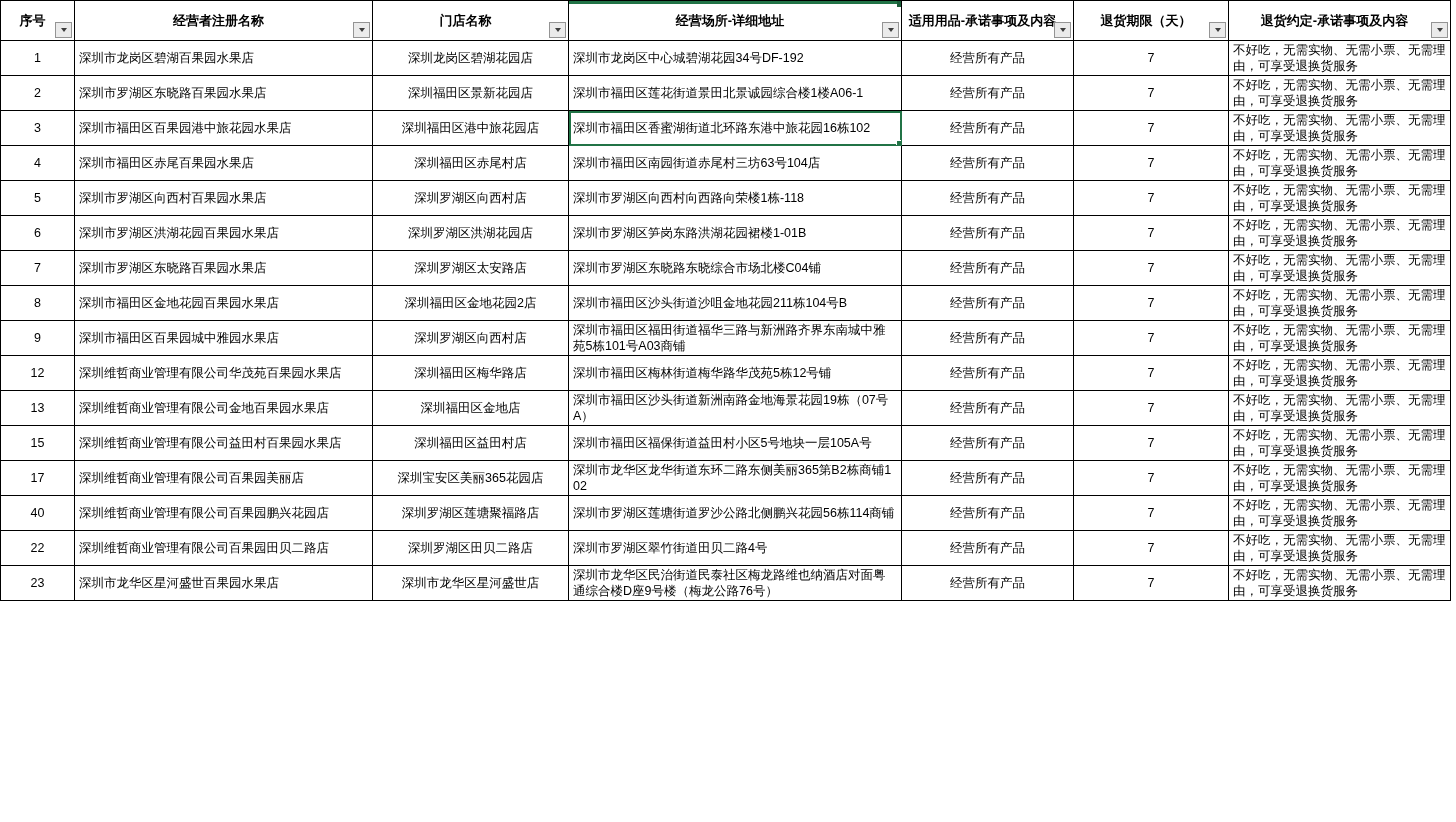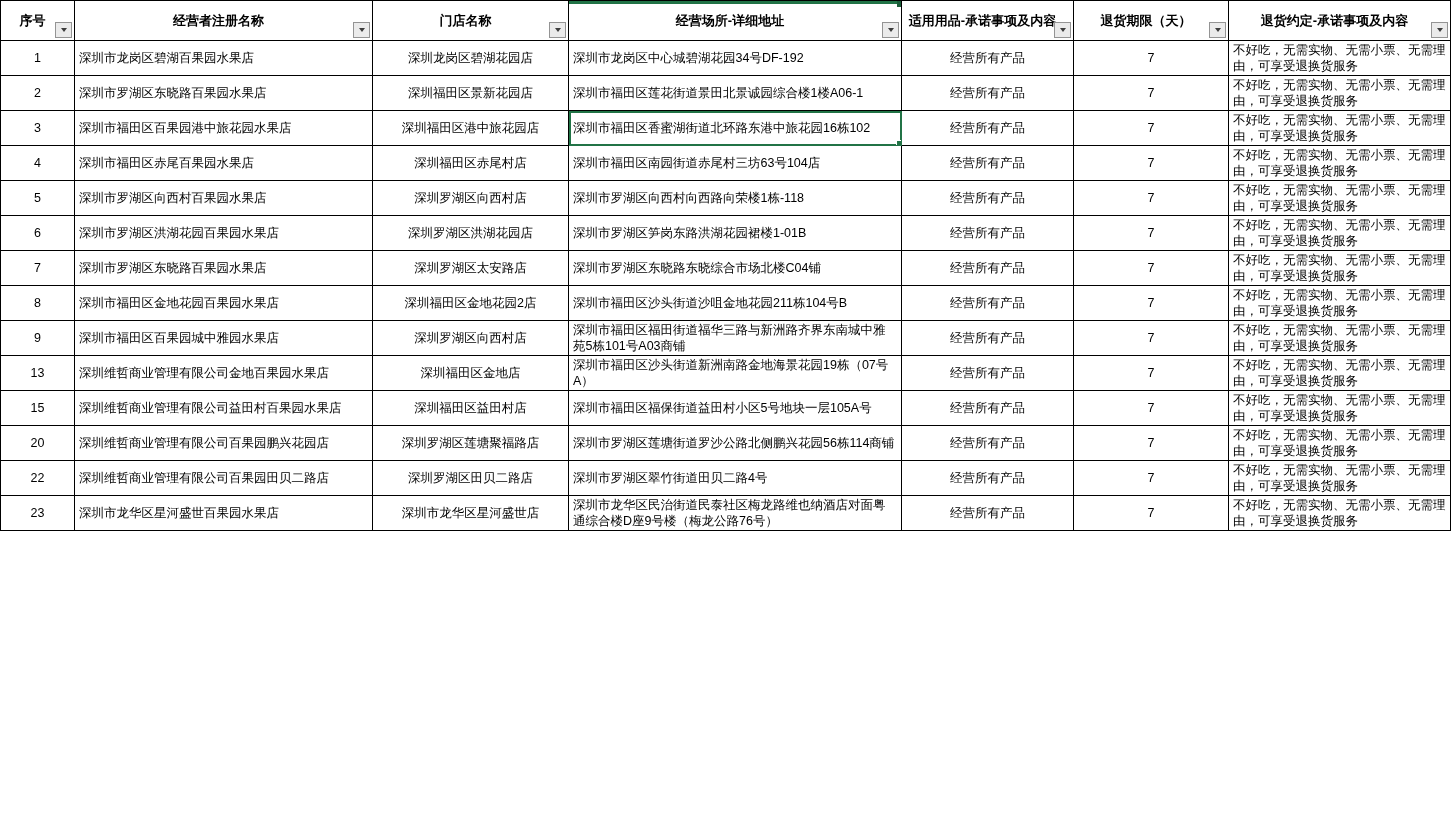--- a/index.html
+++ b/index.html
@@ -228,39 +228,57 @@
       <tr>
         <td class="col-no">9</td>
         <td class="col-operator">深圳市福田区百果园城中雅园水果店</td>
         <td class="col-store">深圳罗湖区向西村店</td>
         <td class="col-address">深圳市福田区福田街道福华三路与新洲路齐界东南城中雅苑5栋101号A03商铺</td>
         <td class="col-scope">经营所有产品</td>
         <td class="col-days">7</td>
         <td class="col-policy">不好吃，无需实物、无需小票、无需理由，可享受退换货服务</td>
       </tr>
       <tr>
+        <td class="col-no">12</td>
+        <td class="col-operator">深圳维哲商业管理有限公司华茂苑百果园水果店</td>
+        <td class="col-store">深圳福田区梅华路店</td>
+        <td class="col-address">深圳市福田区梅林街道梅华路华茂苑5栋12号铺</td>
+        <td class="col-scope">经营所有产品</td>
+        <td class="col-days">7</td>
+        <td class="col-policy">不好吃，无需实物、无需小票、无需理由，可享受退换货服务</td>
+      </tr>
+      <tr>
         <td class="col-no">13</td>
         <td class="col-operator">深圳维哲商业管理有限公司金地百果园水果店</td>
         <td class="col-store">深圳福田区金地店</td>
         <td class="col-address">深圳市福田区沙头街道新洲南路金地海景花园19栋（07号A）</td>
         <td class="col-scope">经营所有产品</td>
         <td class="col-days">7</td>
         <td class="col-policy">不好吃，无需实物、无需小票、无需理由，可享受退换货服务</td>
       </tr>
       <tr>
         <td class="col-no">15</td>
         <td class="col-operator">深圳维哲商业管理有限公司益田村百果园水果店</td>
         <td class="col-store">深圳福田区益田村店</td>
         <td class="col-address">深圳市福田区福保街道益田村小区5号地块一层105A号</td>
         <td class="col-scope">经营所有产品</td>
         <td class="col-days">7</td>
         <td class="col-policy">不好吃，无需实物、无需小票、无需理由，可享受退换货服务</td>
       </tr>
       <tr>
-        <td class="col-no">20</td>
+        <td class="col-no">17</td>
+        <td class="col-operator">深圳维哲商业管理有限公司百果园美丽店</td>
+        <td class="col-store">深圳宝安区美丽365花园店</td>
+        <td class="col-address">深圳市龙华区龙华街道东环二路东侧美丽365第B2栋商铺102</td>
+        <td class="col-scope">经营所有产品</td>
+        <td class="col-days">7</td>
+        <td class="col-policy">不好吃，无需实物、无需小票、无需理由，可享受退换货服务</td>
+      </tr>
+      <tr>
+        <td class="col-no">40</td>
         <td class="col-operator">深圳维哲商业管理有限公司百果园鹏兴花园店</td>
         <td class="col-store">深圳罗湖区莲塘聚福路店</td>
         <td class="col-address">深圳市罗湖区莲塘街道罗沙公路北侧鹏兴花园56栋114商铺</td>
         <td class="col-scope">经营所有产品</td>
         <td class="col-days">7</td>
         <td class="col-policy">不好吃，无需实物、无需小票、无需理由，可享受退换货服务</td>
       </tr>
       <tr>
         <td class="col-no">22</td>
         <td class="col-operator">深圳维哲商业管理有限公司百果园田贝二路店</td>

